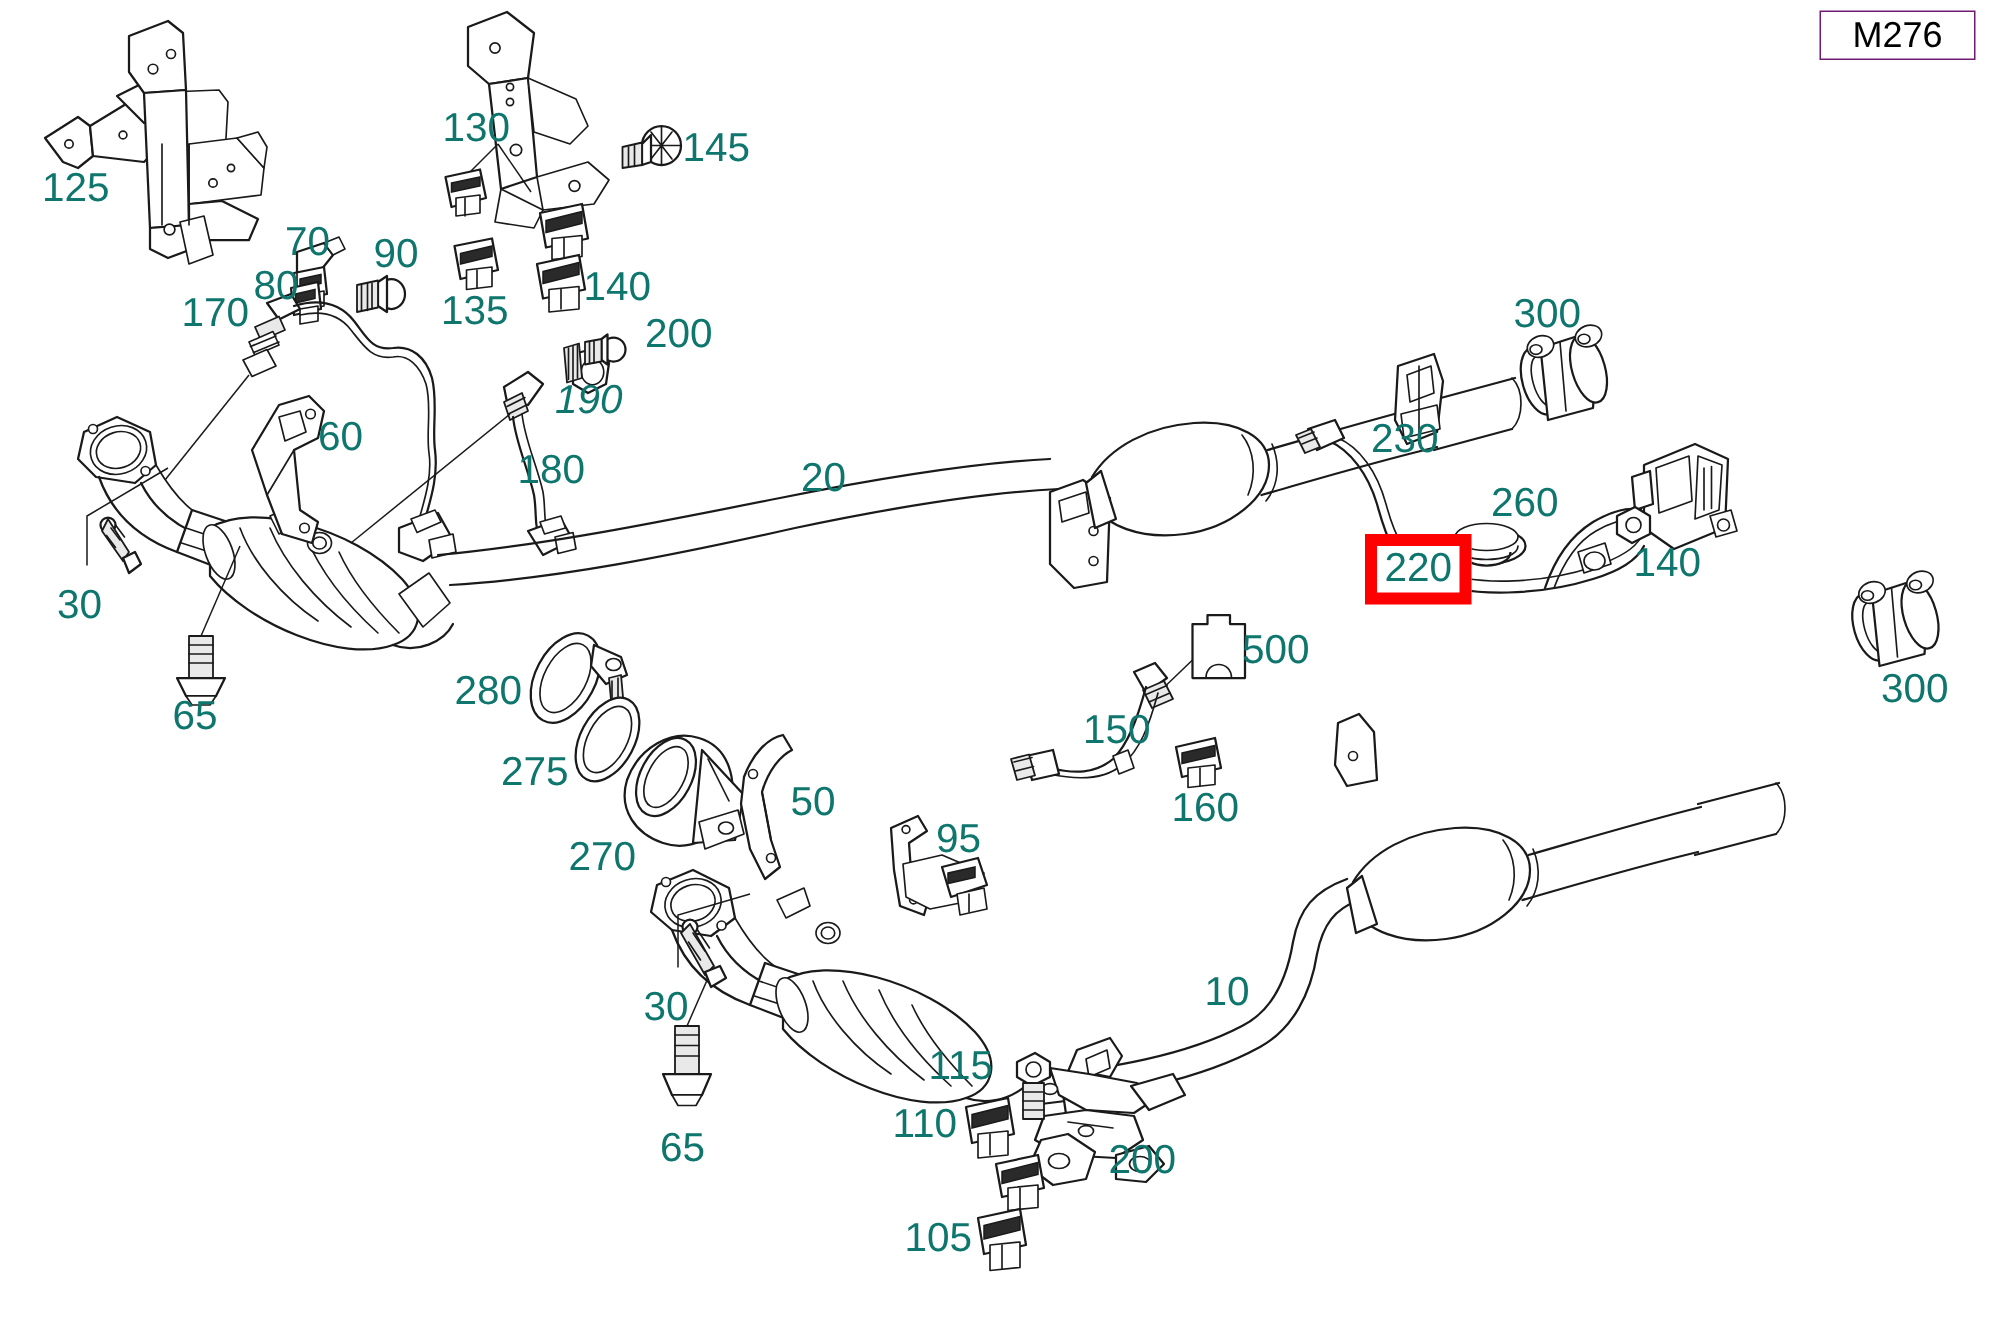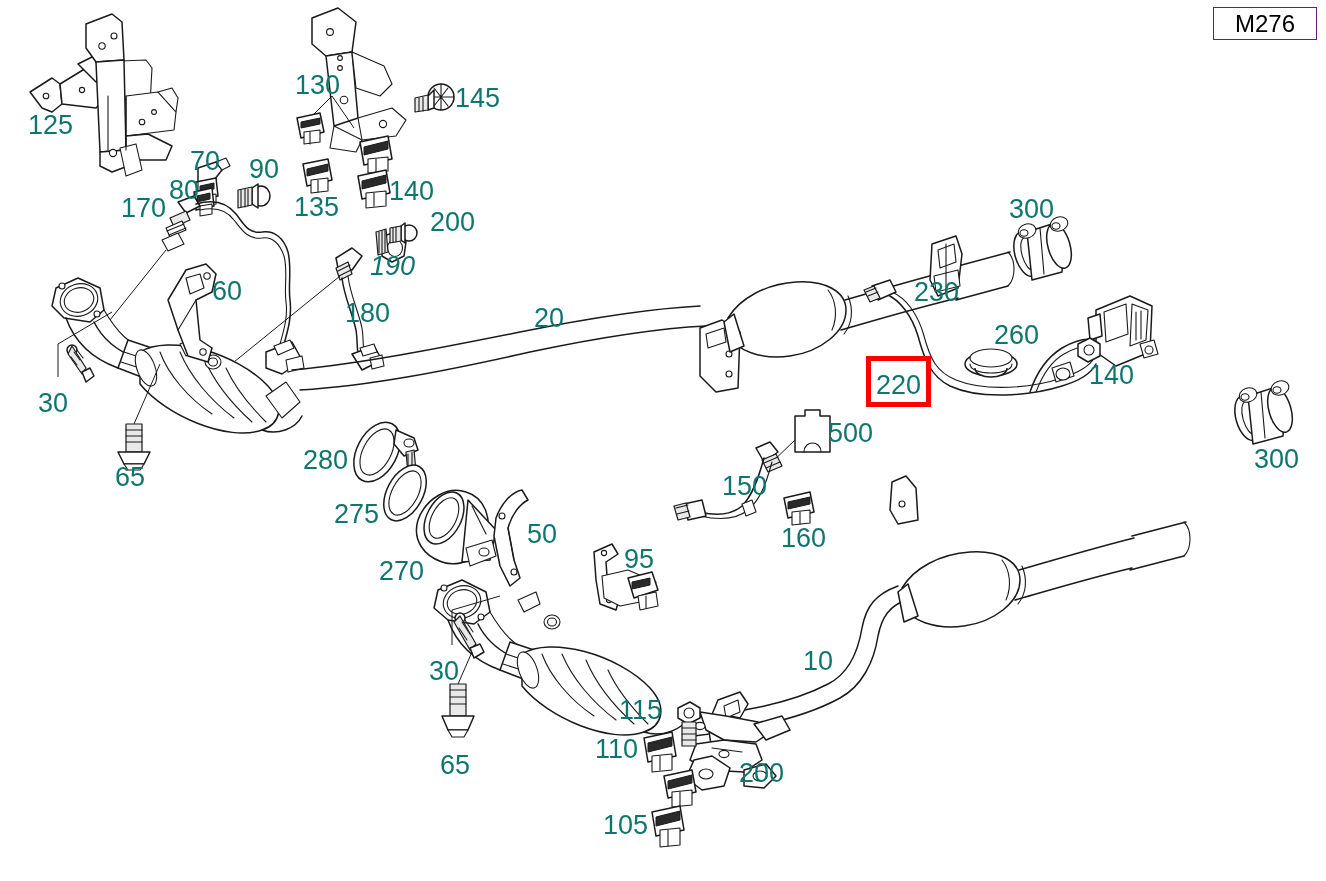--- a/index.html
+++ b/index.html
@@ -28,24 +28,25 @@
     position: absolute;
     font-family: "Liberation Sans", sans-serif;
     font-size: 27px;
     line-height: 1;
     color: #0f766e;
     white-space: nowrap;
     letter-spacing: 0px;
     user-select: none;
   }
   .callout.highlighted {
-    border: 5px solid #eab308;
-    padding: 11px 5px 3px 5px;
+    border: 8px solid #eab308;
+    padding: 1px 5px 3px 5px;
     background: #ffffff;
     box-sizing: border-box;
+    margin-left: 44px;
   }
   #engine-code-badge {
     position: absolute;
     left: 1213px;
     top: 7px;
     width: 104px;
     height: 33px;
     border: 1px solid #701a75;
     background: #ffffff;
     display: flex;

